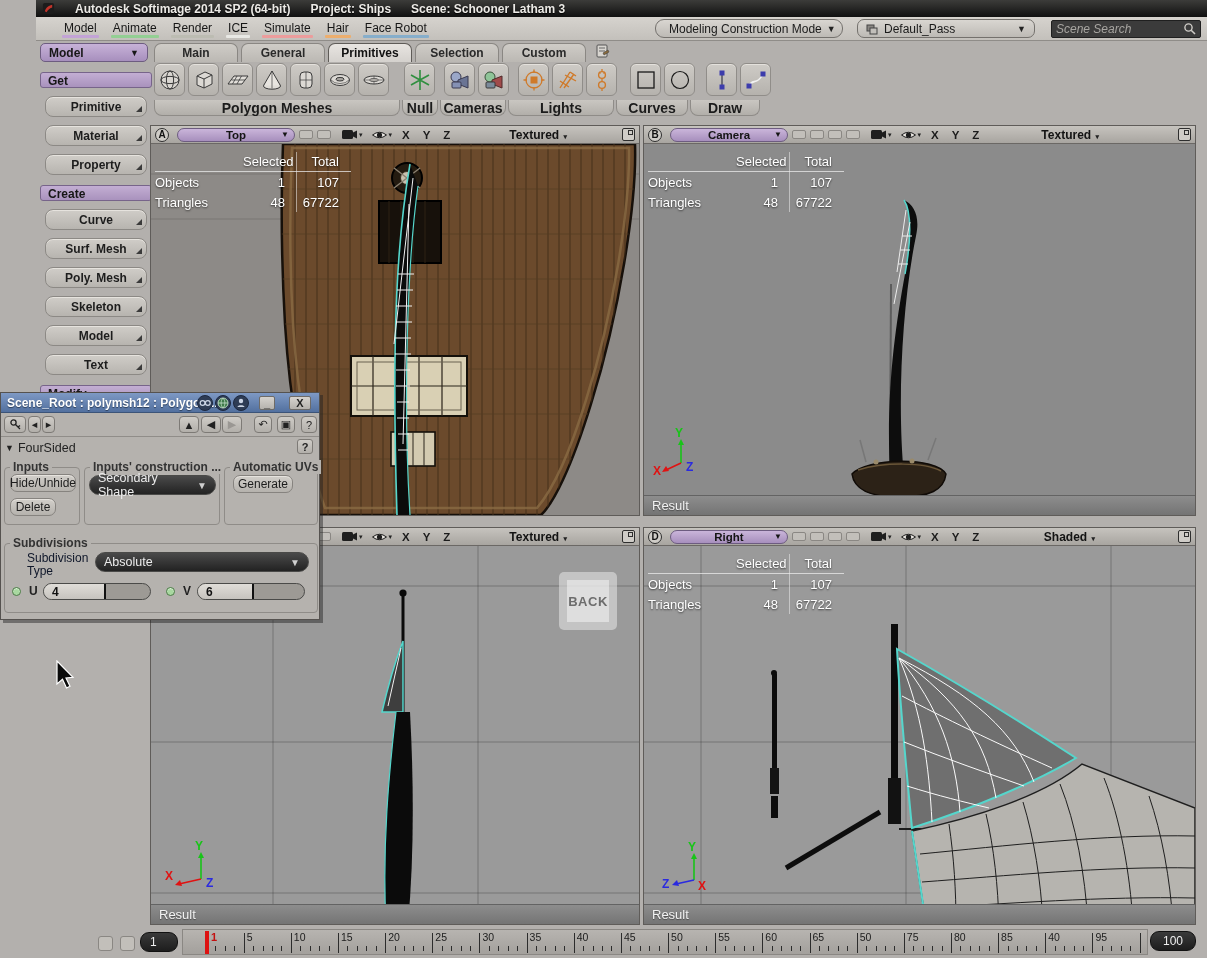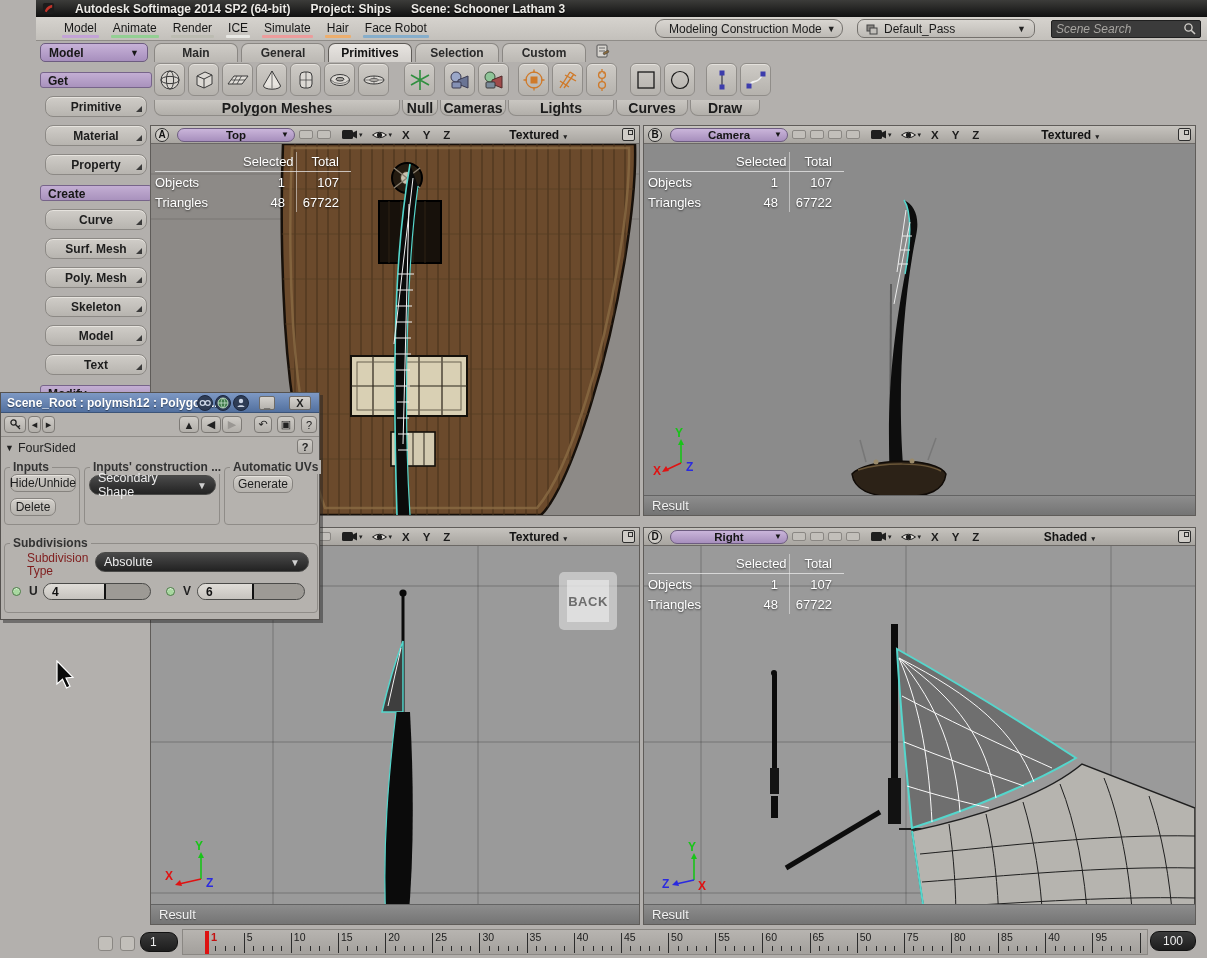--- a/index.html
+++ b/index.html
@@ -168,21 +168,21 @@
   #grp-constr { left:83px; top:74px; width:136px; height:58px; }
   #grp-uvs { left:223px; top:74px; width:94px; height:58px; }
   .dbtn { position:absolute; height:18px; border:1px solid #86837f; border-radius:7px;
           background:linear-gradient(#d2cfca,#b5b2ad); box-shadow:inset 0 1px 0 #e6e3de;
           font-size:12px; color:#1d1d1d; display:flex; align-items:center; justify-content:center; }
   .darkdd { position:absolute; height:20px; border-radius:10px; border:1px solid #4a4a48;
             background:linear-gradient(#4a4a4a,#222); color:#ececec; font-size:12.5px;
             display:flex; align-items:center; padding:0 8px; }
   .darkdd .dd-circ { margin-left:auto; font-size:10px; color:#cfcfcf; }
   #grp-subdiv { left:3px; top:150px; width:314px; height:70px; }
-  #subdiv-type-label { position:absolute; left:22px; top:8px; width:64px; line-height:13px; font-size:12px; color:#7f1d1d; }
+  #subdiv-type-label { position:absolute; left:22px; top:8px; width:64px; line-height:13px; font-size:12px; color:#0f172a; }
   .gdot { position:absolute; width:9px; height:9px; border-radius:50%; background:#a8d8a0; border:1px solid #4d7a48; box-shadow:inset 0 1px 1px #e2f5de; }
   .axis-label { position:absolute; font-size:12px; font-weight:bold; color:#222; }
   .slider { position:absolute; height:17px; border:1px solid #4a4a48; border-radius:9px; background:#9d9a95; overflow:hidden; }
   .slider .fill { position:absolute; left:0; top:0; bottom:0; background:linear-gradient(#e0ddd8,#c6c3be); border-right:2px solid #111; }
   .slider .val { position:absolute; left:8px; top:1px; font-size:12px; font-weight:bold; color:#111; }
 
   
   #timeline { position:absolute; left:0; top:928px; width:1171px; height:30px; }
   .tl-mini { position:absolute; width:15px; height:15px; top:8px; border:1px solid #8a8783; border-radius:3px; background:#c2bfba; }
   .frame-field { position:absolute; height:20px; background:linear-gradient(#3a3a3a,#1d1d1d); border:1px solid #111;

